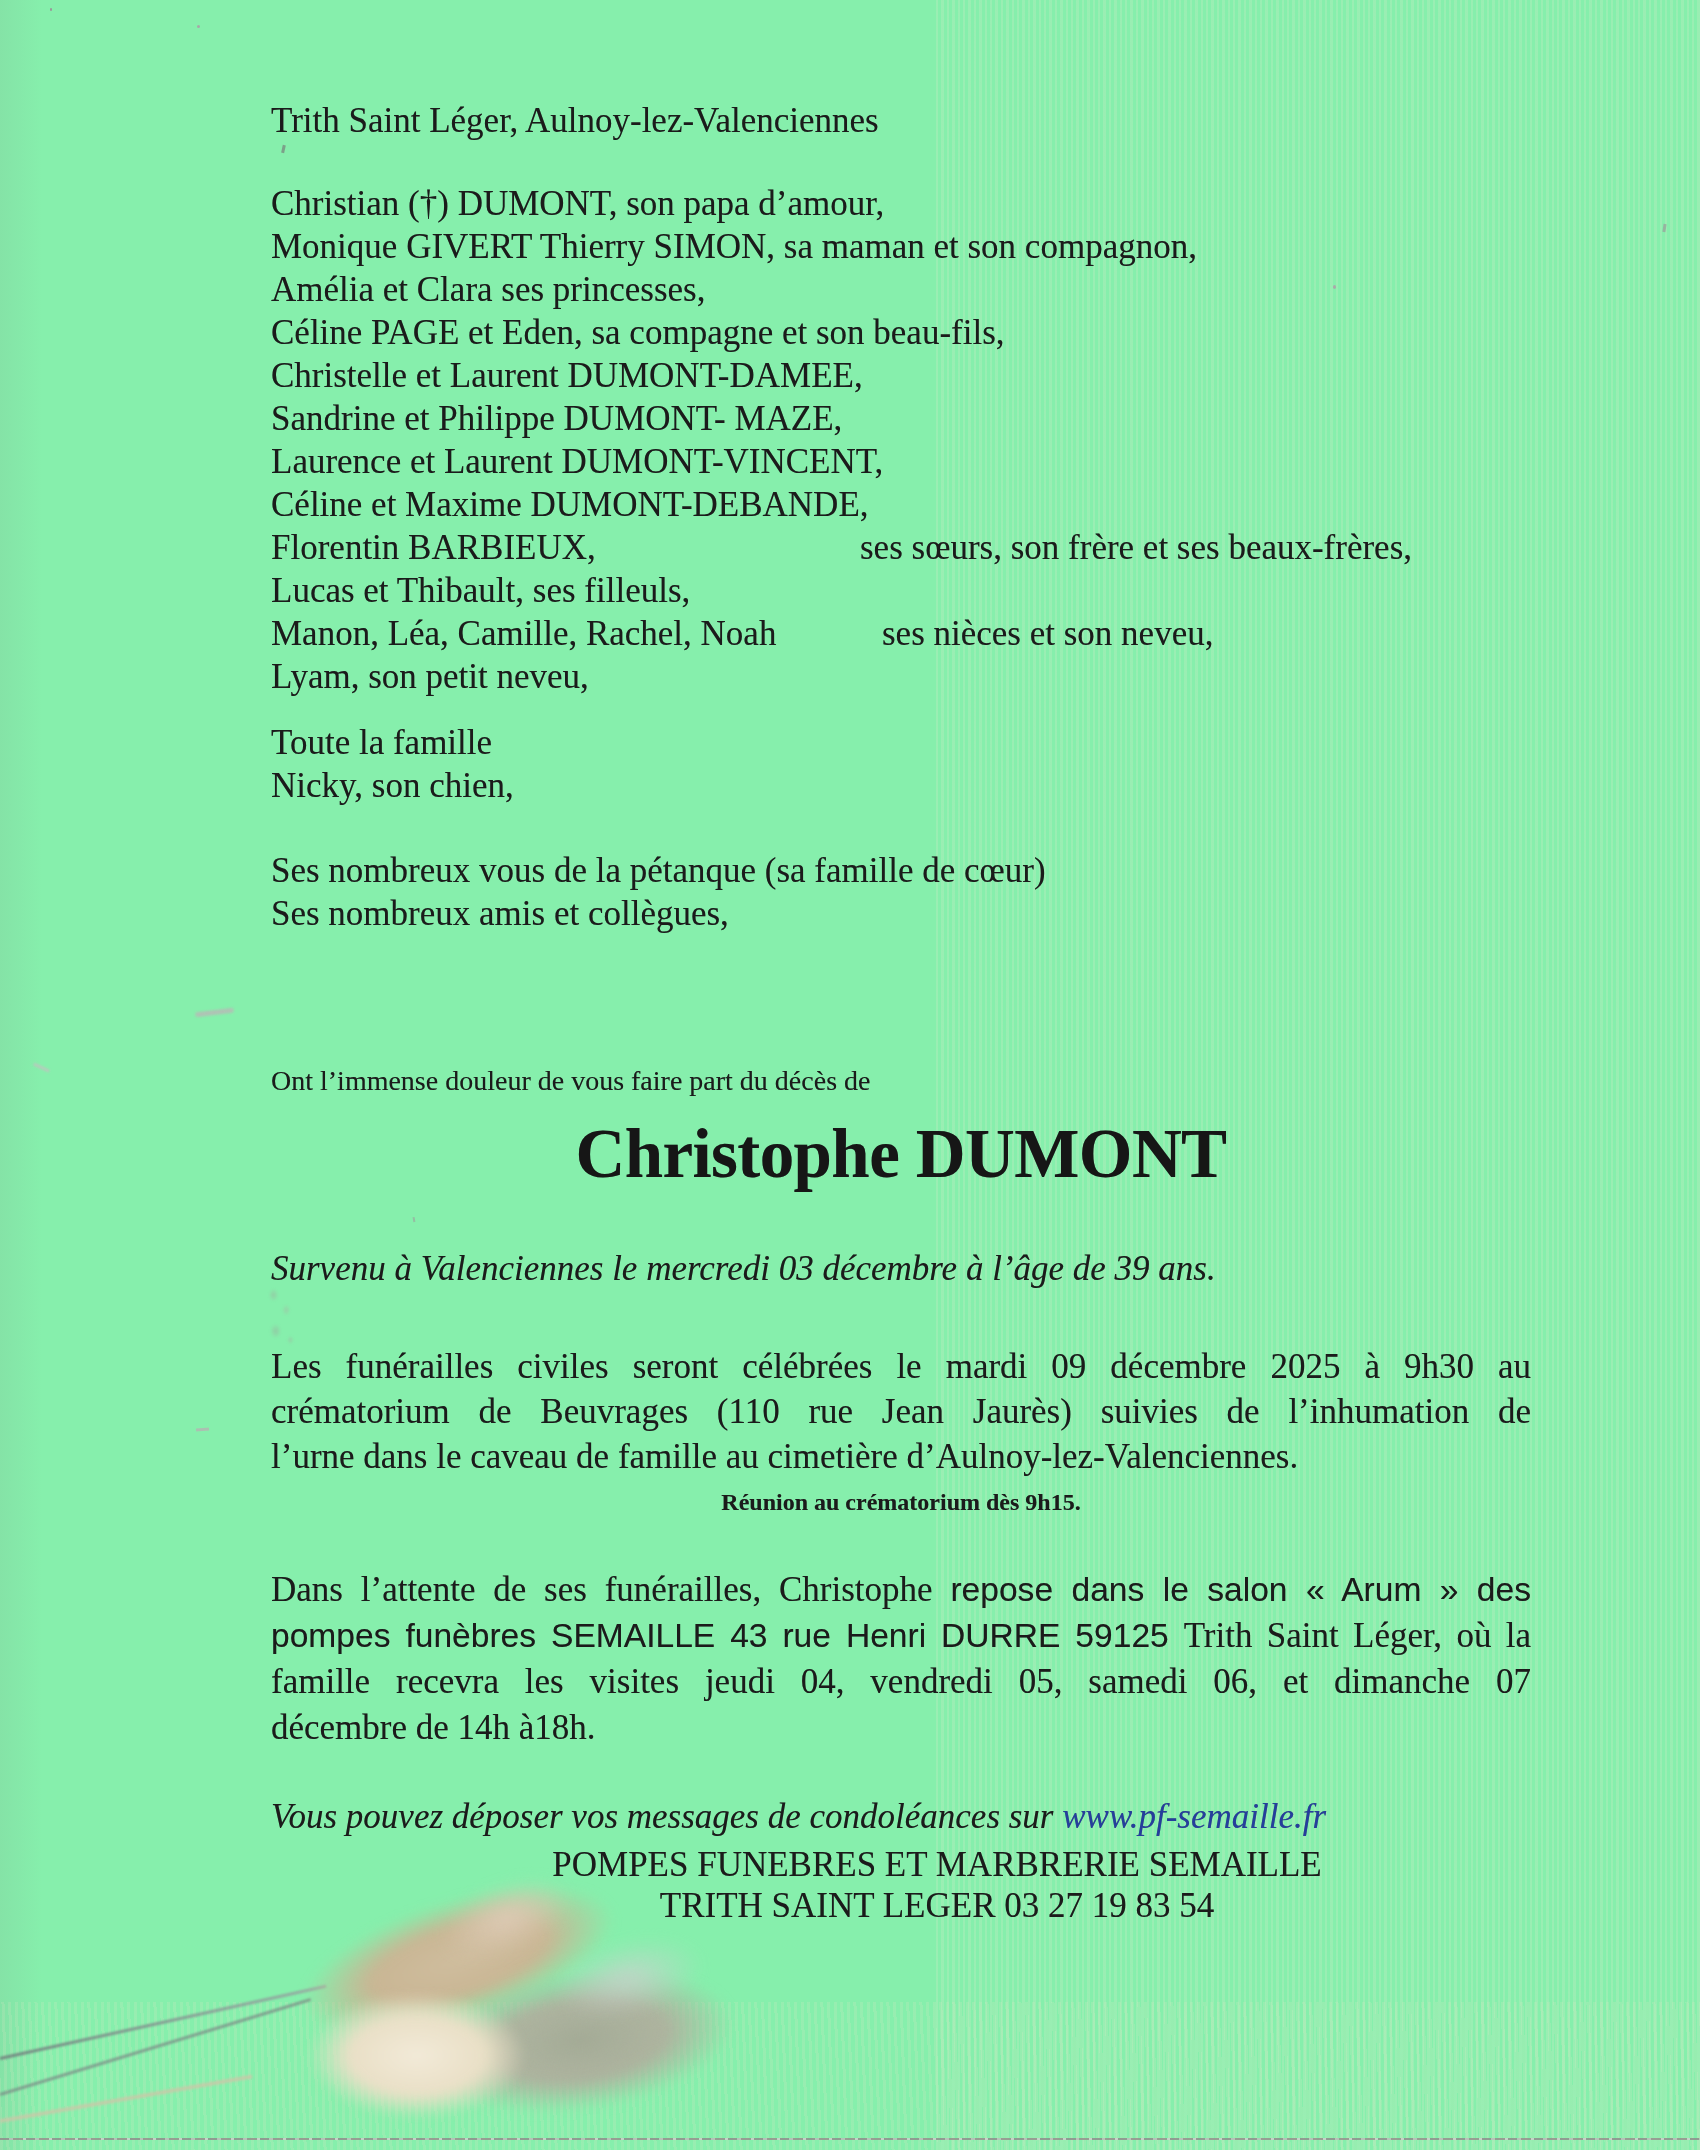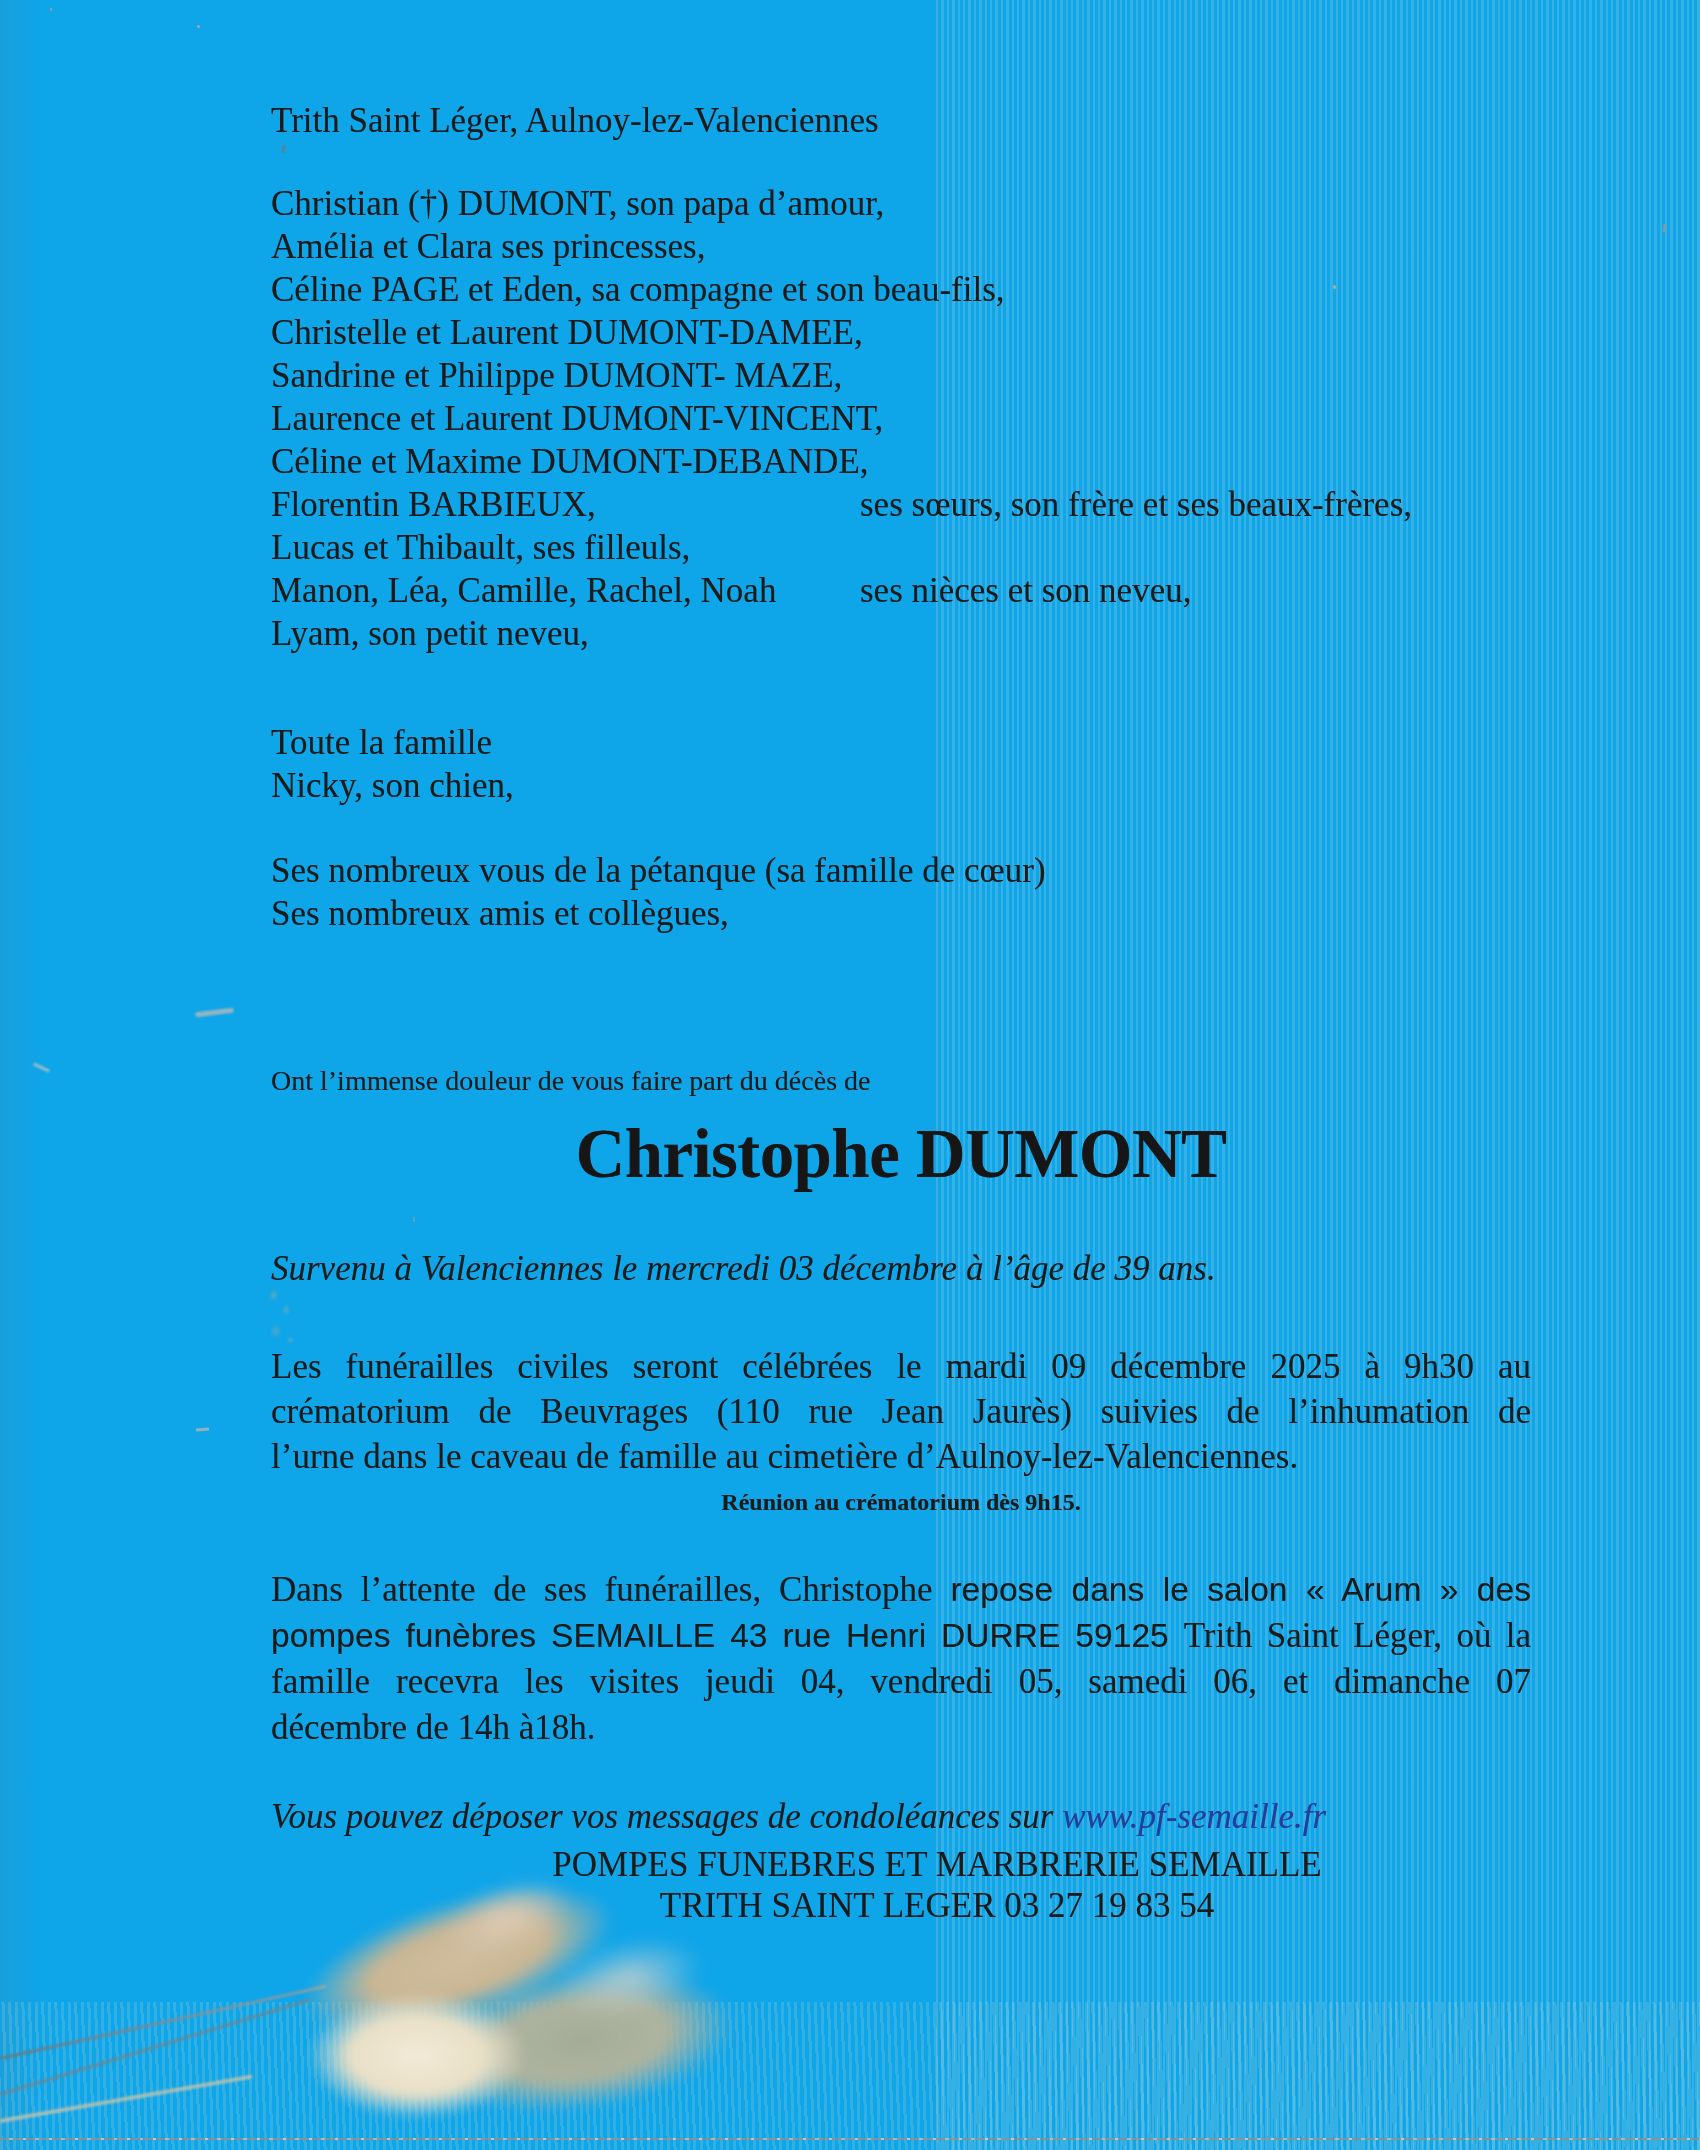--- a/index.html
+++ b/index.html
@@ -1,17 +1,17 @@
 <!DOCTYPE html>
 <html style="font-size:9.5px"><head>
 <meta charset="utf-8">
 <style>
   html,body{margin:0;padding:0;background:#e8e8e8;}
   .page{
-    position:relative;width:1701px;height:2151px;background:#0ea5e9;
+    position:relative;width:1701px;height:2151px;background:#86efac;
     overflow:hidden;
     font-family:"Liberation Serif", serif;
     color:#1b1b1b;
   }
   .ink{ text-shadow:0 0 0.6px rgba(25,25,25,.38); }
   .abs{ position:absolute; left:271px; width:1260px; }
 
   
   .loc-line{ top:98px; font-size:35px; line-height:45px; }
   .family-list{ top:182px; font-size:35px; line-height:43px; }
@@ -128,20 +128,21 @@
 <div class="page ink">
 
   <div class="edge-shadow-left"></div>
   <div class="noise-right"></div>
   <div class="noise-bottom"></div>
 
   <div class="abs loc-line">Trith Saint Léger, Aulnoy-lez-Valenciennes</div>
 
   <div class="abs family-list">
       <div class="name-line"><span class="nl-left">Christian (†) DUMONT, son papa d’amour,</span></div>
+      <div class="name-line"><span class="nl-left">Monique GIVERT Thierry SIMON, sa maman et son compagnon,</span></div>
       <div class="name-line"><span class="nl-left">Amélia et Clara ses princesses,</span></div>
       <div class="name-line"><span class="nl-left">Céline PAGE et Eden, sa compagne et son beau-fils,</span></div>
       <div class="name-line"><span class="nl-left">Christelle et Laurent DUMONT-DAMEE,</span></div>
       <div class="name-line"><span class="nl-left">Sandrine et Philippe DUMONT- MAZE,</span></div>
       <div class="name-line"><span class="nl-left">Laurence et Laurent DUMONT-VINCENT,</span></div>
       <div class="name-line"><span class="nl-left">Céline et Maxime DUMONT-DEBANDE,</span></div>
       <div class="name-line"><span class="nl-left">Florentin BARBIEUX,</span><span class="nl-right">ses sœurs, son frère et ses beaux-frères,</span></div>
       <div class="name-line"><span class="nl-left">Lucas et Thibault, ses filleuls,</span></div>
       <div class="name-line"><span class="nl-left">Manon, Léa, Camille, Rachel, Noah</span><span class="nl-right">ses nièces et son neveu,</span></div>
       <div class="name-line"><span class="nl-left">Lyam, son petit neveu,</span></div>

